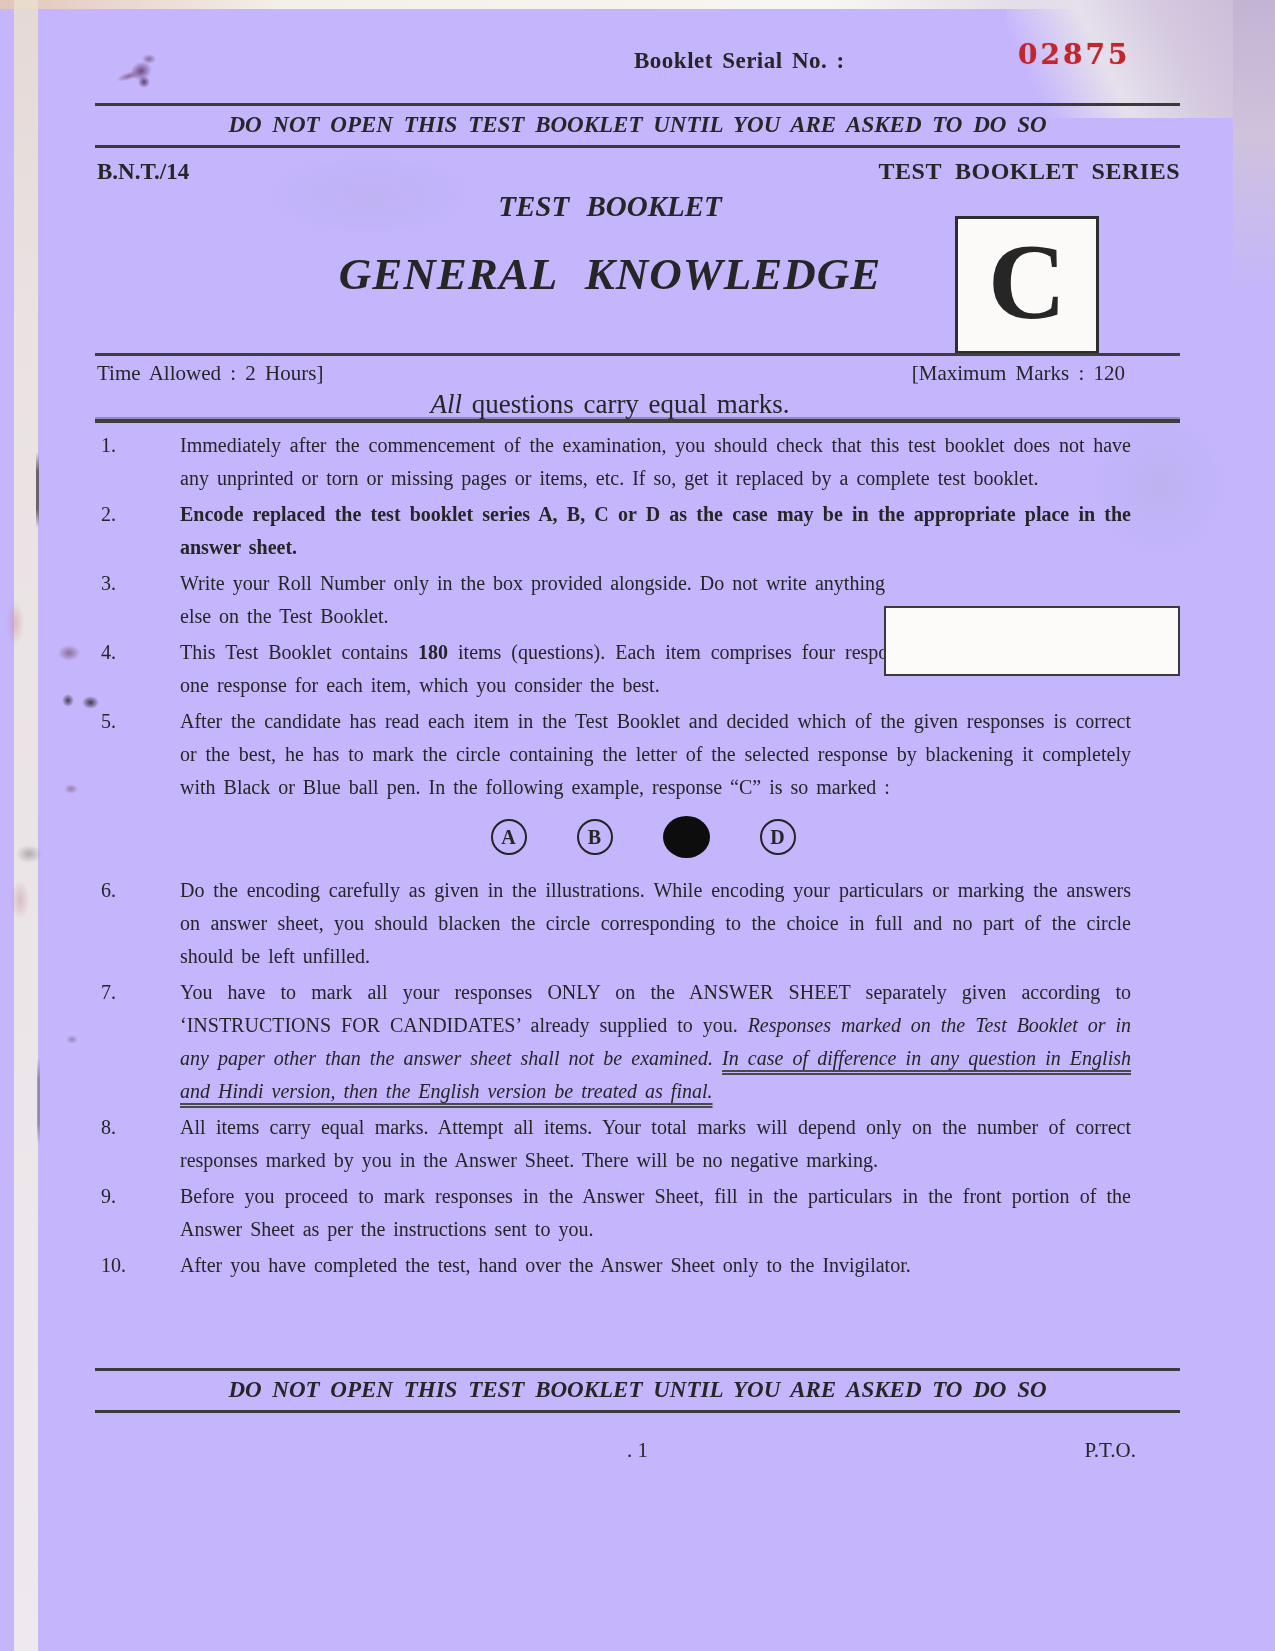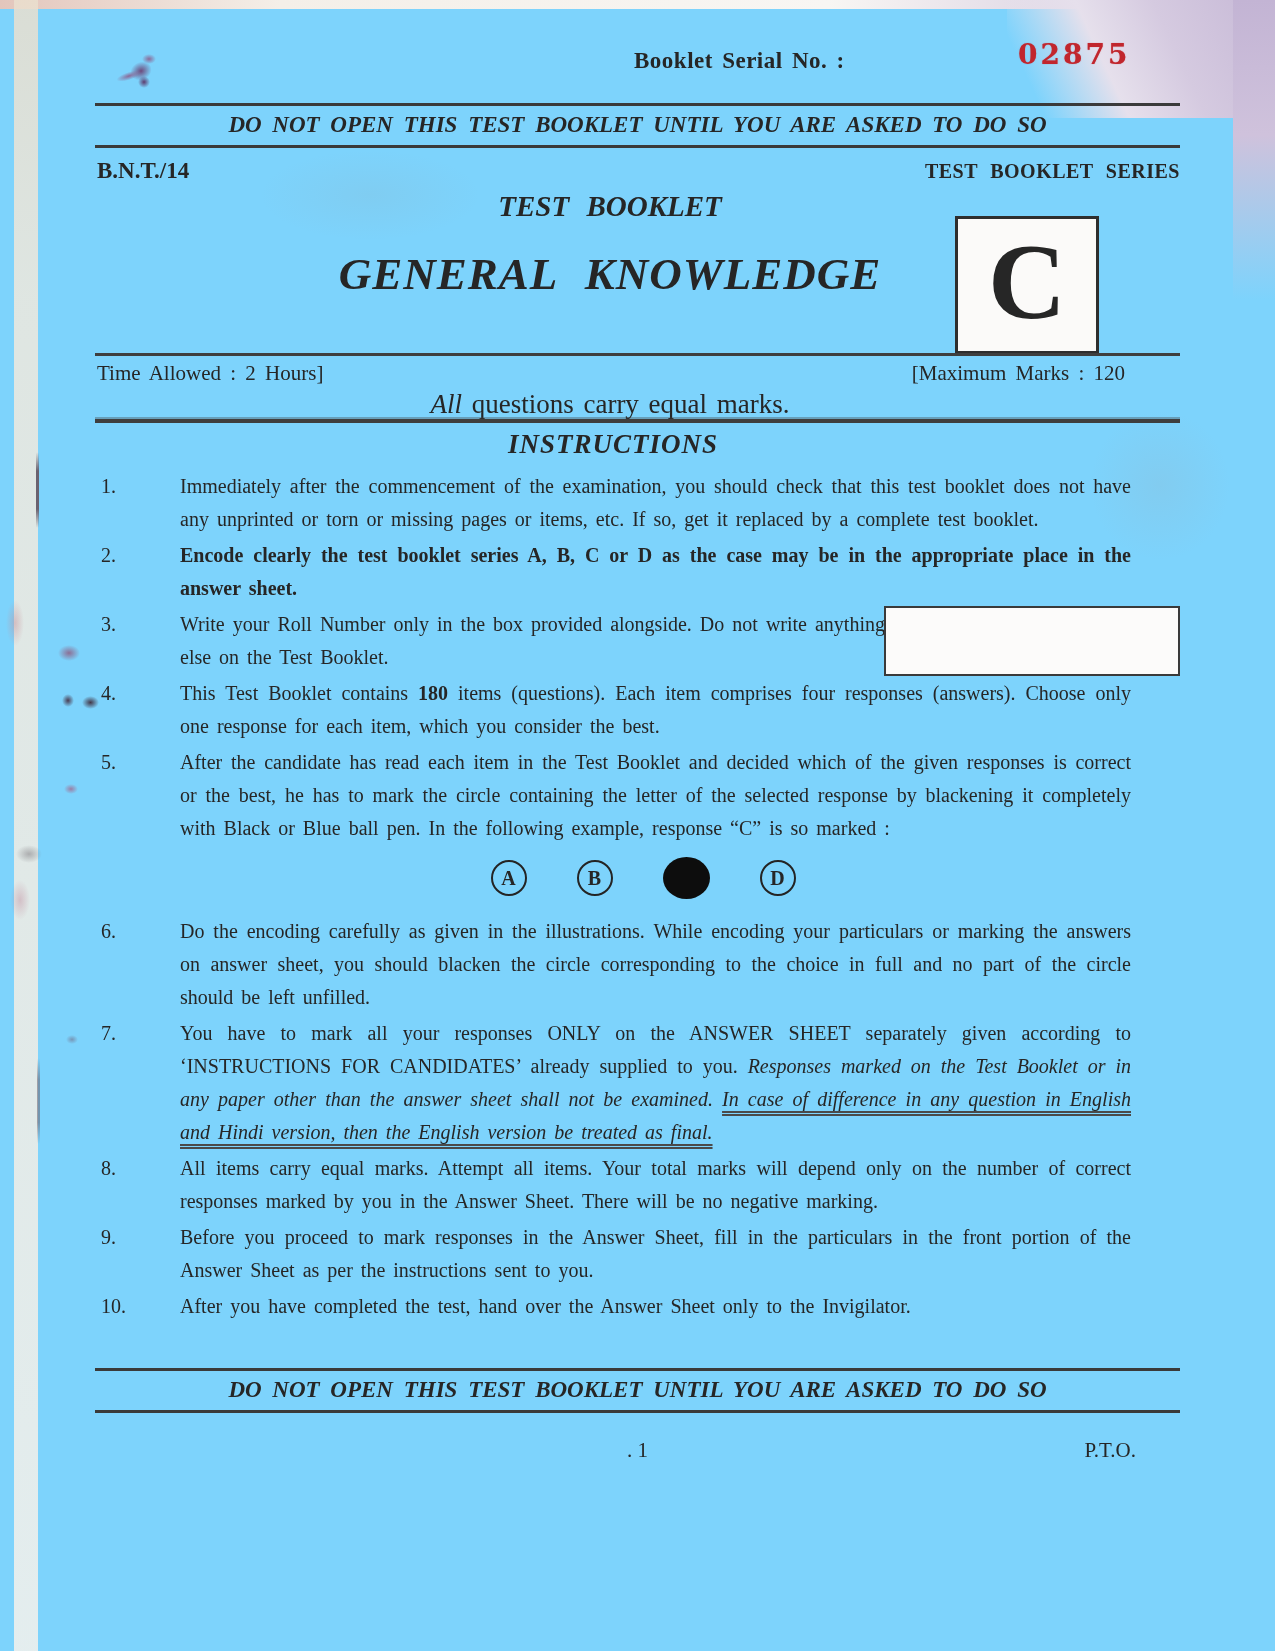--- a/index.html
+++ b/index.html
@@ -1,18 +1,18 @@
 <!DOCTYPE html>
 <html><head>
 <meta charset="utf-8">
 <style>
   html,body{margin:0;padding:0;background:#e8e6e3;}
   .page{
     position:relative;width:1275px;height:1651px;margin:0 auto;
-    background:#7dd3fc;overflow:hidden;color:#262626;
+    background:#c4b5fd;overflow:hidden;color:#262626;
     font-family:"Liberation Serif","DejaVu Serif",serif;
   }
   
   .top-strip{position:absolute;top:0;left:0;width:100%;height:9px;
     background:linear-gradient(to right,#e3c6bc,#f4efe8 22%,#f8f6f3 65%,#cfc2dc 96%);}
   .edge-left{position:absolute;top:0;left:14px;width:24px;height:1651px;
     background:linear-gradient(to bottom,#eadfce,#f0e9dd 18%,#f2ece2 45%,#f4efe7 75%,#f6f2ec);opacity:.85;}
   .corner-tr{position:absolute;top:0;right:0;width:268px;height:118px;
     background:linear-gradient(245deg,#c6b8d6 0%,#d5cae0 38%,#e6e0ec 62%,rgba(249,248,246,0) 88%);}
   .edge-right{position:absolute;top:0;right:0;width:42px;height:300px;
@@ -40,21 +40,21 @@
   .mark.m8{left:10px;top:880px;width:20px;height:40px;background:radial-gradient(closest-side,rgba(190,130,150,.4),rgba(190,130,150,0));}
   .mark.m9{left:66px;top:1035px;width:12px;height:9px;background:radial-gradient(closest-side,rgba(110,90,115,.5),rgba(110,90,115,0));}
   
   .serial-label{position:absolute;left:634px;top:48px;font-size:23px;font-weight:bold;letter-spacing:.5px;word-spacing:3px;}
   .serial-number{position:absolute;left:1018px;top:38px;font-size:28px;font-weight:bold;color:#c1262d;letter-spacing:3px;
     font-family:"DejaVu Serif","Liberation Serif",serif;text-shadow:0 0 1px rgba(193,38,45,.6);}
   .warning-top{position:absolute;left:95px;top:103px;width:1085px;border-top:3px solid #3a3a3a;border-bottom:3px solid #3a3a3a;
     padding:6px 0 7px;text-align:center;font-size:23px;font-weight:bold;font-style:italic;word-spacing:5px;}
   .series-row{position:absolute;left:97px;top:158px;width:1083px;display:flex;justify-content:space-between;align-items:baseline;}
   .bnt{font-size:23px;font-weight:bold;}
-  .series-label{font-size:20px;font-weight:bold;word-spacing:7px;letter-spacing:.5px;}
+  .series-label{font-size:24px;font-weight:bold;word-spacing:7px;letter-spacing:.5px;}
   .test-booklet{position:absolute;left:95px;top:190px;width:1030px;text-align:center;
     font-size:29px;font-weight:bold;font-style:italic;word-spacing:10px;}
   .subject{position:absolute;left:95px;top:248px;width:1030px;text-align:center;
     font-size:45px;font-weight:bold;font-style:italic;word-spacing:16px;letter-spacing:1px;}
   .series-box{position:absolute;left:955px;top:216px;width:138px;height:132px;border:3px solid #2e2e2e;background:#fbfaf9;
     display:flex;align-items:center;justify-content:center;}
   .series-letter{font-size:108px;font-weight:bold;line-height:1;margin-top:-6px;}
   .rule{position:absolute;left:95px;width:1085px;background:#3e3e3e;}
   .rule.r1{top:353px;height:3px;}
   .rule.r2{top:419px;height:4px;box-shadow:0 -2px 0 rgba(62,62,62,.35);}
@@ -134,30 +134,29 @@
     <span>Time Allowed : 2 Hours]</span>
     <span>[Maximum Marks : 120</span>
   </div>
   <div class="equal-note">
     <span class="lead">All</span><span> questions carry equal marks.</span>
   </div>
 
   <div class="rule r2"></div>
 
   <div class="instructions">
-    <div class="ins-title">INSTRUCTIONS</div>
 
     <div class="item">
       <span class="num">1.</span>
       <span class="body">Immediately after the commencement of the examination, you should check that this test booklet does not have any unprinted or torn or missing pages or items, etc. If so, get it replaced by a complete test booklet.</span>
     </div>
 
     <div class="item">
       <span class="num">2.</span>
-      <span class="body bold">Encode clearly the test booklet series A, B, C or D as the case may be in the appropriate place in the answer sheet.</span>
+      <span class="body bold">Encode replaced the test booklet series A, B, C or D as the case may be in the appropriate place in the answer sheet.</span>
     </div>
 
     <div class="item">
       <span class="num">3.</span>
       <span class="body narrow">Write your Roll Number only in the box provided alongside. Do not write anything else on the Test Booklet.</span>
     </div>
 
     <div class="item">
       <span class="num">4.</span>
       <span class="body"><span>This Test Booklet contains </span><span class="bold">180</span><span> items (questions). Each item comprises four responses (answers). Choose only one response for each item, which you consider the best.</span></span>

